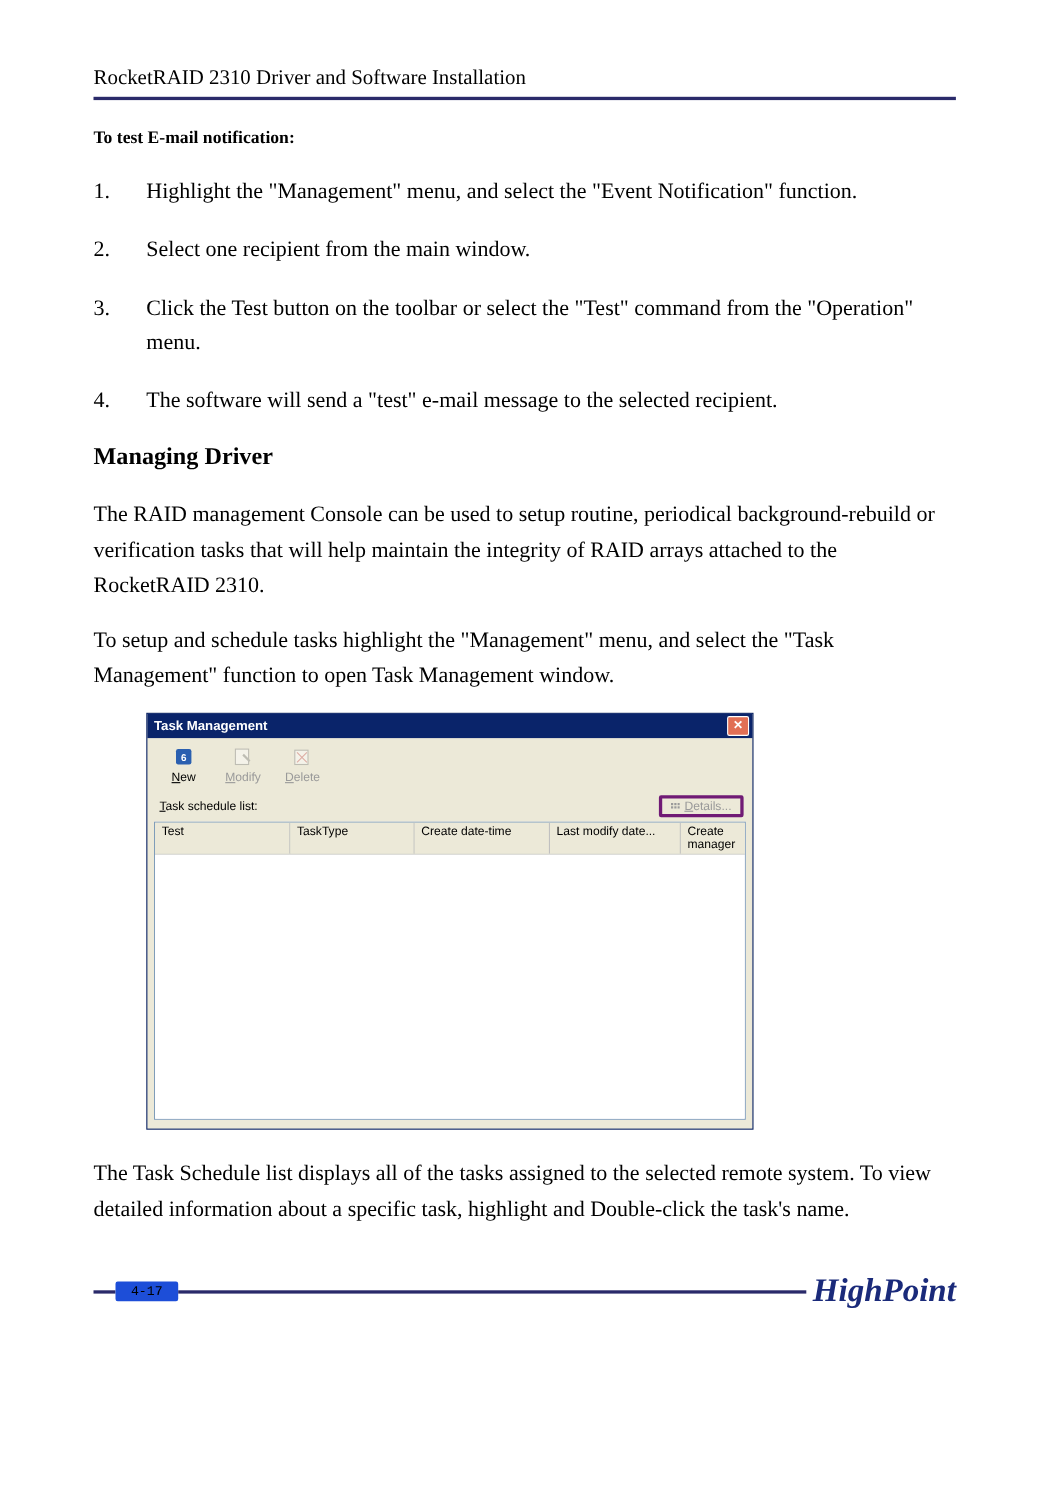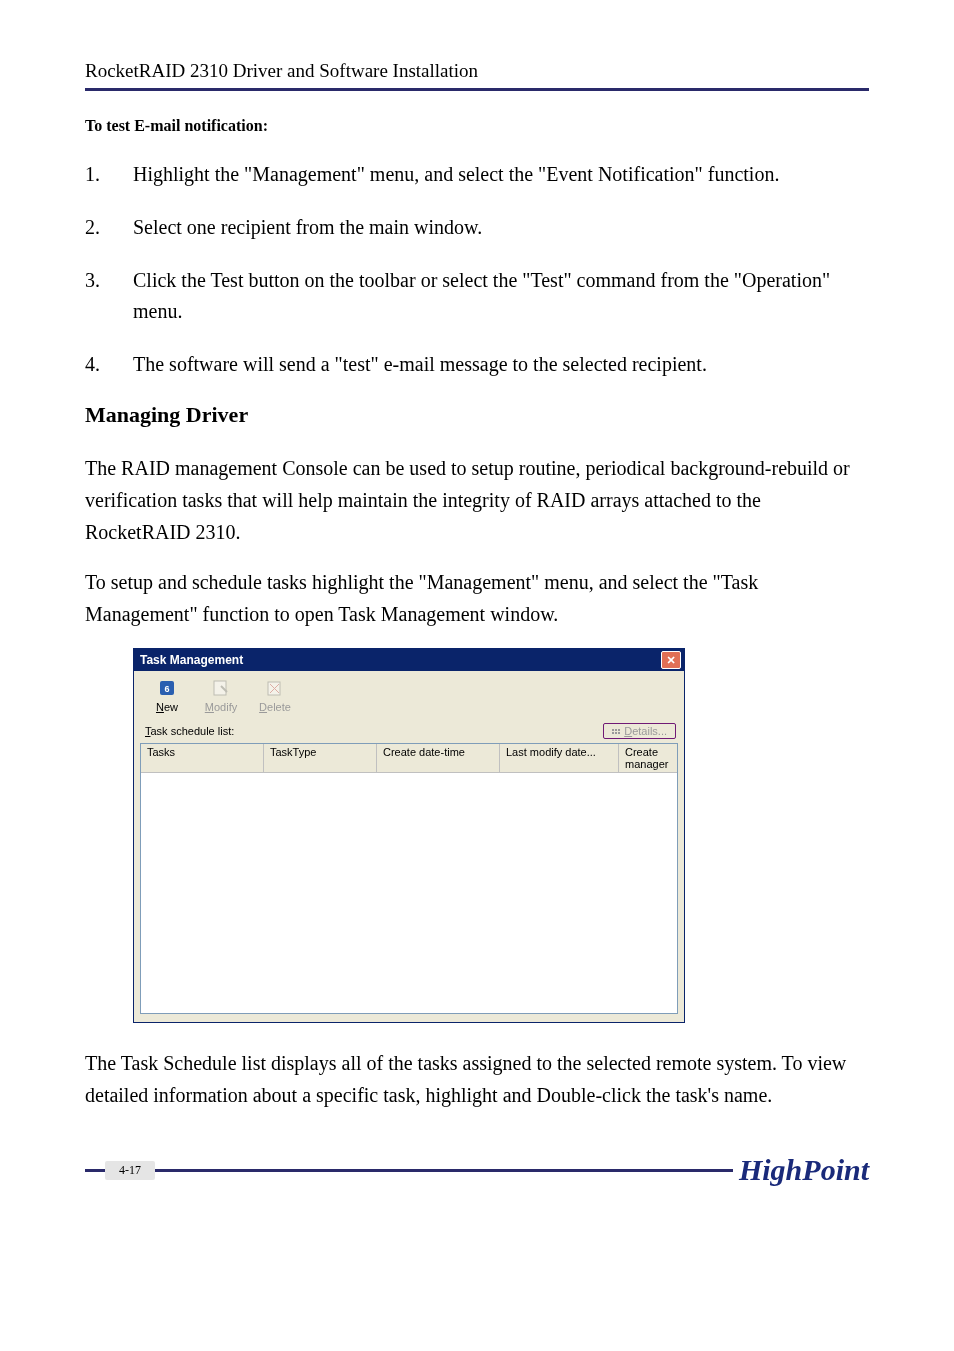--- a/index.html
+++ b/index.html
@@ -121,21 +121,21 @@
   .tool.disabled .ticon svg { opacity: 0.45; }
   .tool .underline { text-decoration: underline; }
   .midrow {
     display: flex;
     justify-content: space-between;
     align-items: center;
     padding: 6px 8px 4px 11px;
   }
   .midrow .lbl { font-size: 11px; }
   .details-btn {
-    border: 1px solid #701a75;
+    border: 3px solid #701a75;
     background: #ece9d8;
     color: #9a9a9a;
     padding: 1px 8px;
     font-size: 11px;
     border-radius: 2px;
     display: flex;
     align-items: center;
     gap: 4px;
   }
   .details-btn .dots {
@@ -176,24 +176,24 @@
     margin-top: 42px;
     display: flex;
     align-items: center;
   }
   .footer .line-left {
     flex: 0 0 20px;
     height: 0;
     border-top: 3px solid #2a2a6a;
   }
   .footer .pgnum {
-    background: #e5e5e5;
+    background: #1d4ed8;
     padding: 2px 14px;
     font-size: 12px;
-    font-family: Liberation Serif, serif;
+    font-family: Liberation Mono, monospace;
     border-radius: 2px;
     margin: 0 0px;
   }
   .footer .line-mid {
     flex: 1;
     height: 0;
     border-top: 3px solid #2a2a6a;
   }
   .footer .brand {
     font-family: "Brush Script MT", cursive;
@@ -288,21 +288,21 @@
               <rect x="3" y="3" width="2" height="2" fill="#9a9a9a"></rect>
               <rect x="6" y="3" width="2" height="2" fill="#9a9a9a"></rect>
             </svg>
           </span>
           <span><span style="text-decoration:underline">D</span>etails...</span>
         </div>
       </div>
 
       <div class="listhdr">
         <div class="hdr-row">
-          <div class="hdr-cell c1">Tasks</div>
+          <div class="hdr-cell c1">Test</div>
           <div class="hdr-cell c2">TaskType</div>
           <div class="hdr-cell c3">Create date-time</div>
           <div class="hdr-cell c4">Last modify date...</div>
           <div class="hdr-cell c5">Create manager</div>
         </div>
         <div class="listbody"></div>
       </div>
       <div class="win-pad-bottom"></div>
     </div>
   </div>

